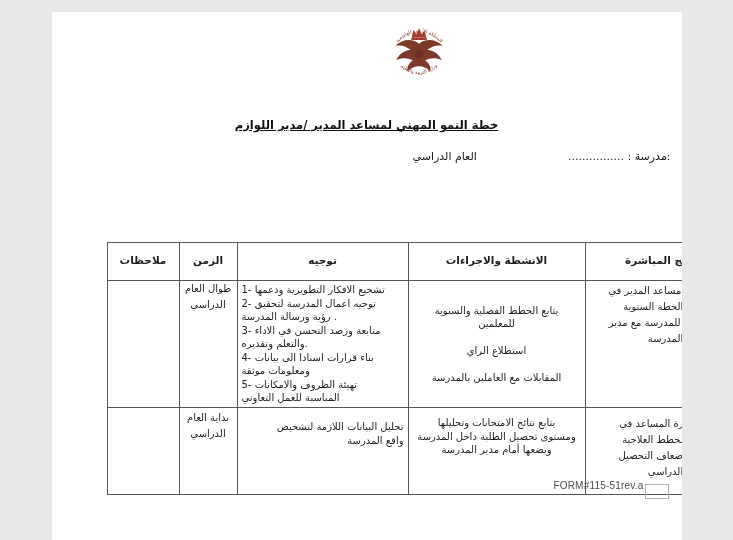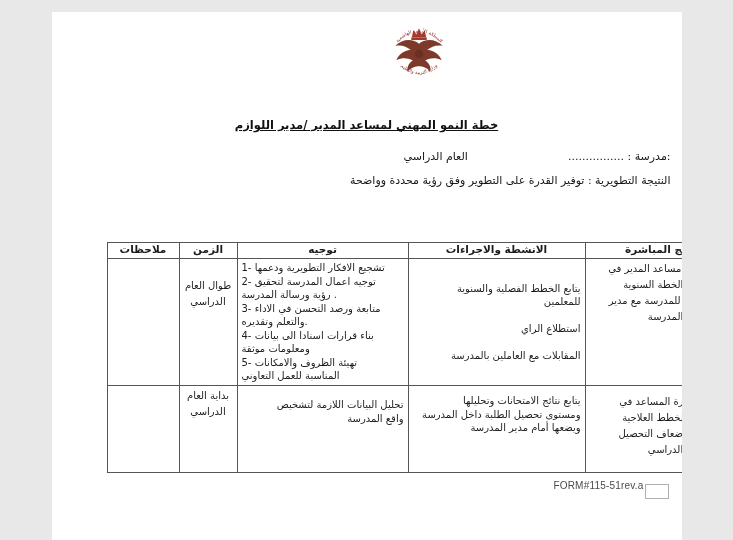--- a/index.html
+++ b/index.html
@@ -19,48 +19,48 @@
     position:absolute;top:106px;left:0;width:100%;
     text-align:center;font-size:11.5px;font-weight:bold;
     text-decoration:underline;direction:rtl;color:#111;
   }
   
   .fields{
     position:absolute;top:133px;left:0;right:11px;
     direction:rtl;font-size:11px;color:#161616;
   }
   .field-line{height:24px;line-height:24px;text-align:right;position:relative;}
-  .year-label{position:absolute;left:352px;top:0;}
+  .year-label{position:absolute;left:361px;top:0;}
   
   .doc-table{
     position:absolute;top:230px;left:55px;
     width:639px;border-collapse:collapse;direction:rtl;
     font-size:10px;color:#1c1c1c;table-layout:fixed;
   }
   .doc-table th,.doc-table td{
     border:1px solid #555;vertical-align:top;
     padding:2px 4px;white-space:pre-line;overflow:hidden;
   }
   .doc-table th{
     font-weight:bold;font-size:10.5px;height:15px;
-    text-align:center;padding:0 2px;white-space:nowrap;
+    text-align:center;padding:11px 2px;white-space:nowrap;
   }
   col.c-results{width:161px}
   col.c-activities{width:177px}
   col.c-indicator{width:171px}
   col.c-time{width:58px}
   col.c-notes{width:72px}
   tr.row-1{height:127px}
   tr.row-2{height:87px}
   td.results{text-align:center;line-height:1.6;}
-  td.activities{line-height:1.35;}
+  td.activities{text-align:center;line-height:1.35;}
   td.indicator{line-height:1.35;}
   tr.row-1 td.indicator{direction:ltr;text-align:left;}
   tr.row-1 td.activities{vertical-align:middle;}
-  td.time{text-align:center;line-height:1.6;padding-top:19px;}
+  td.time{text-align:center;line-height:1.6;padding-top:0;}
   tr.row-2 td{padding-top:8px;}
   tr.row-2 td.time{padding-top:2px;}
   tr.row-2 td.indicator{padding-top:12px;}
   
   .footer{
     position:absolute;top:468px;right:13px;
     display:flex;align-items:flex-start;
     font-family:"Liberation Sans",sans-serif;
     font-size:10px;color:#4a4a4a;letter-spacing:0.2px;justify-content:center;
   }
@@ -94,23 +94,20 @@
       <circle cx="32" cy="31" r="4.2" fill="#6b2f24"></circle>
     </g>
   </svg>
 
   <div class="doc-title">خطة النمو المهني لمساعد المدير /مدير اللوازم</div>
 
   <div class="fields">
     <div class="field-line">
       <span>:مدرسة : ................</span>
       <span class="year-label">العام الدراسي</span>
-    </div>
-    <div class="field-line">
-      <span>النتيجة التطويرية : توفير القدرة على التطوير وفق رؤية محددة وواضحة</span>
     </div>
   </div>
 
   <table class="doc-table">
     <colgroup>
       <col class="c-results">
         <col class="c-activities">
         <col class="c-indicator">
         <col class="c-time">
         <col class="c-notes">

